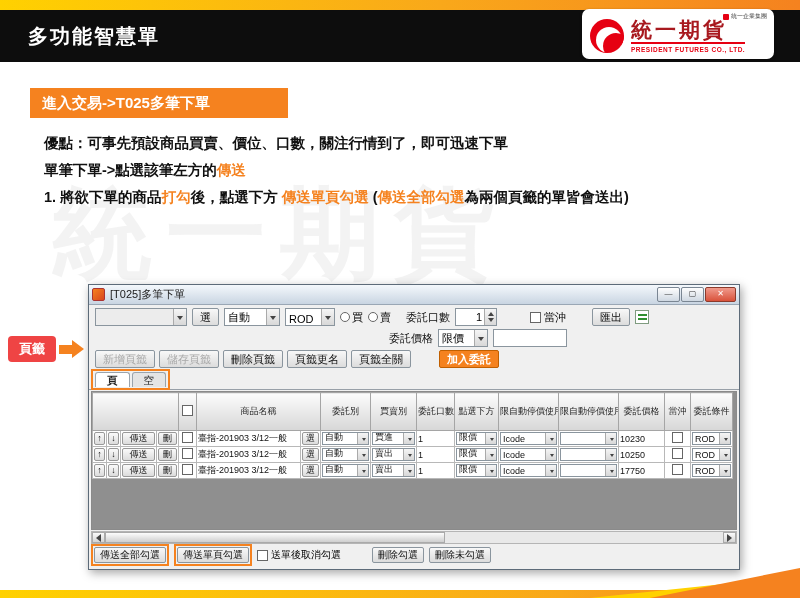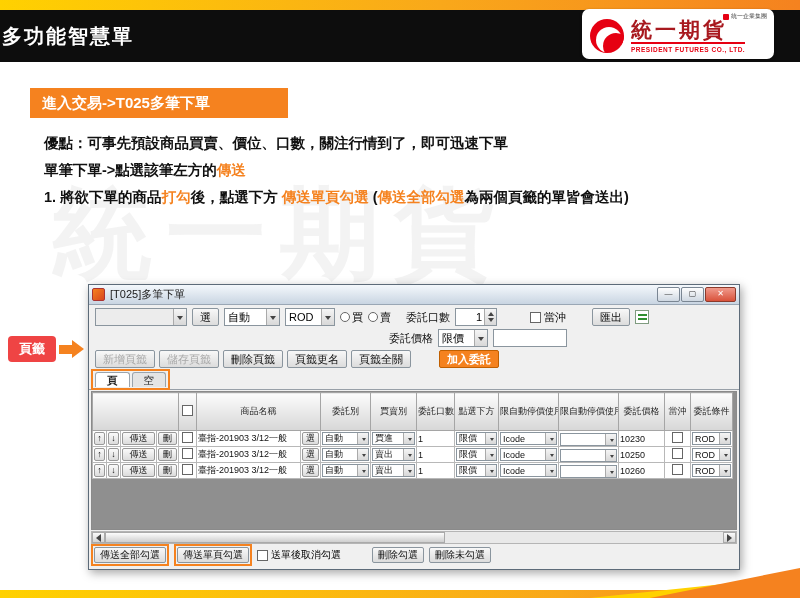--- a/index.html
+++ b/index.html
@@ -3,21 +3,21 @@
 <meta charset="utf-8">
 <style>
   * { margin:0; padding:0; box-sizing:border-box; }
   body { font-family:"Liberation Sans","DejaVu Sans",sans-serif; background:#555; }
   .slide { position:relative; width:800px; height:598px; background:#fff; overflow:hidden; margin:0 auto; }
 
   
   .top-strip { position:absolute; left:0; top:0; width:800px; height:10px;
     background:linear-gradient(90deg,#ffd100 0%,#f9a81a 55%,#f5821f 100%); }
   .header-bar { position:absolute; left:0; top:10px; width:800px; height:52px; background:#0d0d0d; }
-  .page-title { position:absolute; left:2px; top:0; height:68px; line-height:52px;
+  .page-title { position:absolute; left:28px; top:0; height:68px; line-height:52px;
     color:#fff; font-size:20px; font-weight:bold; letter-spacing:2px; }
   .logo-card { position:absolute; right:26px; top:9px; width:192px; height:50px; background:#fff;
     border-radius:7px; box-shadow:0 1px 3px rgba(0,0,0,.4); z-index:3; }
   .logo-group { position:absolute; right:7px; top:3px; font-size:6px; color:#444;
     display:flex; align-items:center; gap:2px; }
   .group-mark { width:6px; height:6px; background:#e60012; border-radius:1px; display:inline-block; }
   .logo-row { position:absolute; left:8px; top:9px; display:flex; align-items:center; gap:7px; }
   .emblem { width:34px; height:34px; border-radius:50%; background:#e60012; position:relative; overflow:hidden; }
   .emblem::after { content:""; position:absolute; left:6px; top:8px; width:26px; height:26px; border-radius:50%; background:#fff; }
   .emblem::before { content:""; position:absolute; left:13px; top:14px; width:26px; height:26px;
@@ -57,21 +57,21 @@
   .win-btn { width:23px; height:15px; border:1px solid #7a8693; border-radius:2px;
     background:linear-gradient(#fdfdfd,#cfd8e2); font-size:8px; line-height:12px; text-align:center; color:#333; }
   .win-btn.close { width:31px; background:linear-gradient(#f09a8c,#d9523b); color:#fff; border-color:#8c3a2b; font-weight:bold; }
   .win-client { position:relative; height:262px; background:#f0f0f0; font-size:11px; }
 
   
   .trow { position:absolute; display:flex; align-items:center; gap:5px; }
   .trow1 { left:6px; top:3px; }
   .trow2 { left:300px; top:24px; }
   .trow3 { left:6px; top:45px; gap:4px; }
-  .dd { height:18px; background:#fff; border:1px solid #8a959e; display:inline-flex; align-items:center;
+  .dd { height:18px; background:#fff; border:1px solid #8a959e; display:inline-flex; align-items:flex-end;
     font-size:11px; padding:0 14px 0 3px; position:relative; }
   .dd::after { content:""; position:absolute; right:3px; top:7px;
     border:3px solid transparent; border-top:4px solid #444; }
   .dd::before { content:""; position:absolute; right:0; top:0; width:12px; height:100%;
     background:linear-gradient(#f5f5f5,#d8d8d8); border-left:1px solid #aaa; }
   .dd.disabled { background:#ececec; }
   .w90{width:92px;} .w55{width:56px;} .w50{width:50px;} .w48{width:50px;}
   .btn { height:18px; padding:0 7px; font-size:11px; color:#111;
     background:linear-gradient(#f8f8f8,#dcdcdc); border:1px solid #8a959e; border-radius:2px; cursor:default; }
   .btn.disabled { color:#a8a8a8;text-align:right; }
@@ -365,21 +365,21 @@
             <td>1</td>
             <td><span class="dd cdd">
                     <span>限價</span>
                   </span></td>
             <td><span class="dd cdd">
                     <span>Icode</span>
                   </span></td>
             <td><span class="dd cdd">
                     <span></span>
                   </span></td>
-            <td>10260</td>
+            <td>17750</td>
             <td class="tdc"><span class="cb"></span></td>
             <td><span class="dd cdd">
                     <span>ROD</span>
                   </span></td>
           </tr>
         </tbody>
           </table>
       </div>
 
       <div class="hscroll">

